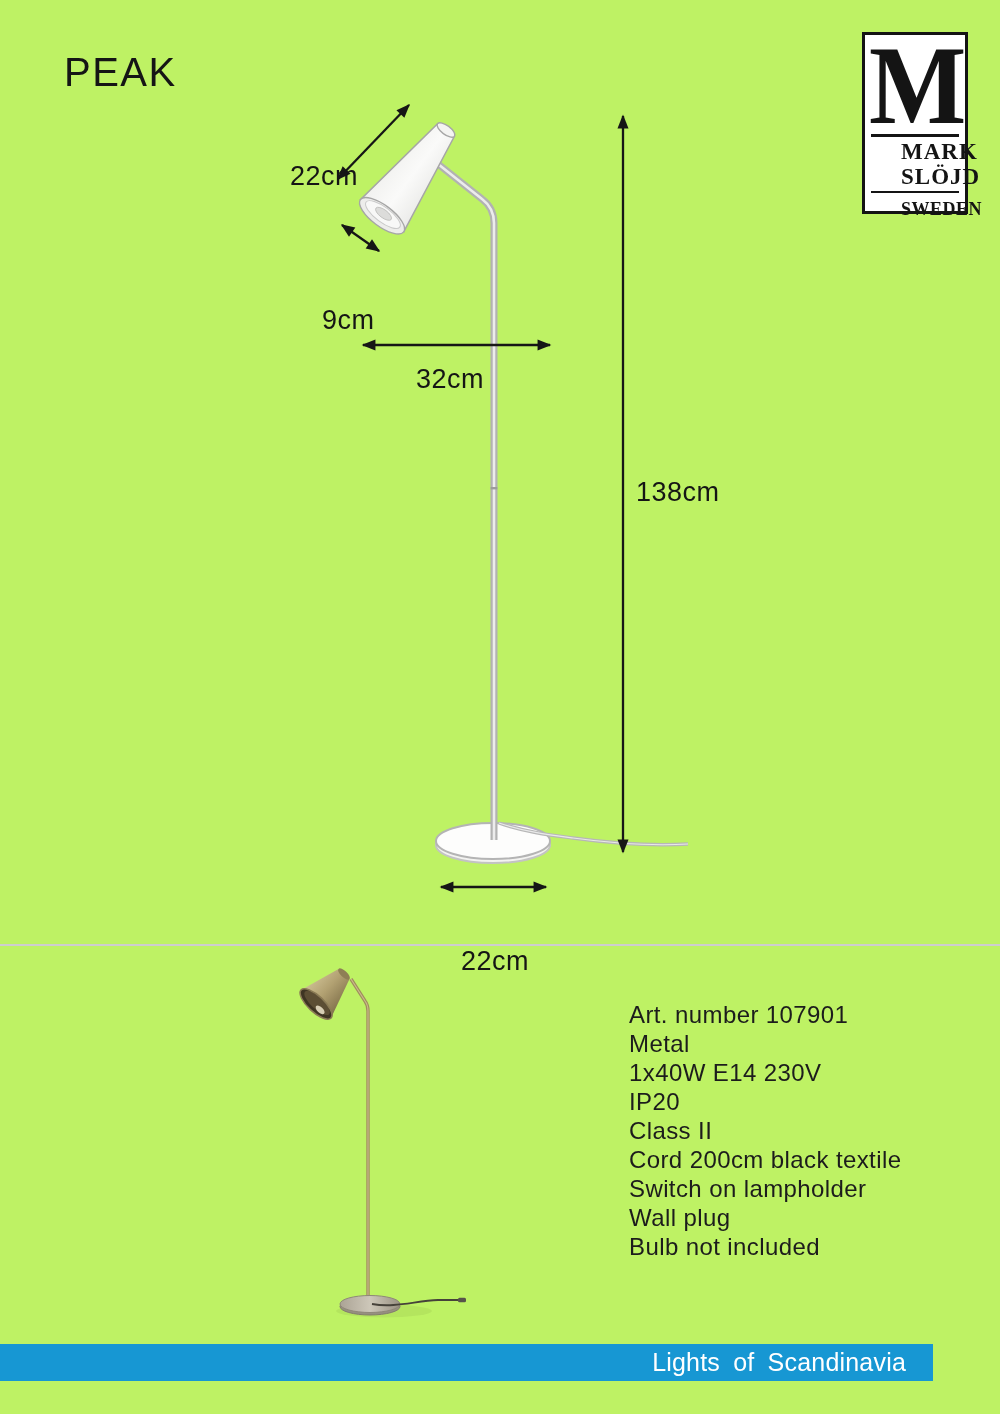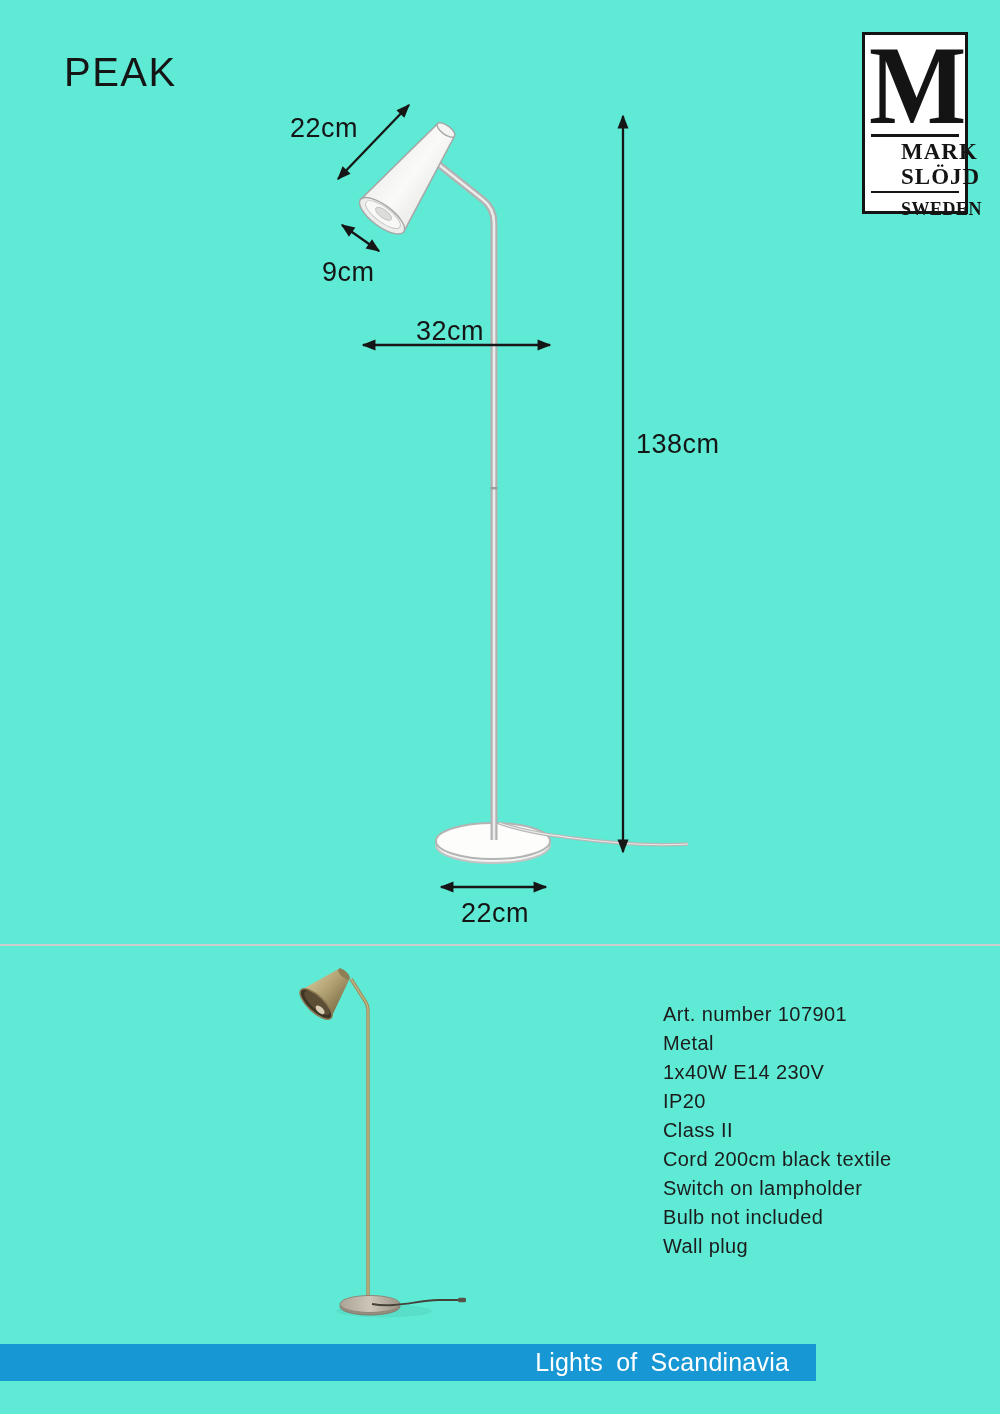--- a/index.html
+++ b/index.html
@@ -1,17 +1,17 @@
 <!DOCTYPE html>
 <html><head>
 <meta charset="utf-8">
 <style>
   html,body { margin:0; padding:0; background:#fff; }
   .page {
-    position:relative; width:1000px; height:1414px; background:#5eead4;
+    position:relative; width:1000px; height:1414px; background:#bef264;
     font-family:"Liberation Sans", sans-serif; overflow:hidden; color:#161616;
   }
   .title {
     position:absolute; left:64px; top:50px;
     font-size:40px; letter-spacing:1.5px; color:#151515; font-weight:400;
   }
   
   .logo {
     position:absolute; left:862px; top:32px; width:100px; height:176px;
     border:3px solid #141414; background:#fff; text-align:center;
@@ -19,34 +19,34 @@
   }
   .logo-m {
     font-size:112px; line-height:90px; font-weight:700; margin-top:5px;
     transform:scaleX(0.92); transform-origin:center;
   }
   .logo-rule { height:2.5px; background:#141414; margin:4px 6px 2px 6px; }
   .logo-rule.lower { margin-top:2px; }
   .logo-word { font-size:23px; font-weight:700; line-height:25px; letter-spacing:1px;padding-left:36px; }
   .logo-word.small { font-size:18px; line-height:21px; letter-spacing:0.5px;margin-top:6px; }
   
-  .dim { position:absolute; font-size:27px; line-height:30px; color:#151515; letter-spacing:0.5px; }
+  .dim { position:absolute; font-size:27px; line-height:30px; color:#151515; letter-spacing:0.5px;margin-top:48px; }
   .dim-shade-length { left:290px; top:113px; }
   .dim-shade-width  { left:322px; top:257px; }
   .dim-depth        { left:416px; top:316px; }
   .dim-height       { left:636px; top:429px; }
   .dim-base-width   { left:461px; top:898px; }
   
   .svg-abs { position:absolute; }
   .divider { position:absolute; left:0; top:944px; width:1000px; height:2px; background:#cdcdcd; }
   .specs {
-    position:absolute; left:663px; top:1000px;
-    font-size:20px; line-height:29px; letter-spacing:0.4px; color:#1c1c1c;
+    position:absolute; left:629px; top:1000px;
+    font-size:24px; line-height:29px; letter-spacing:0.4px; color:#1c1c1c;
   }
-  .banner { position:absolute; left:0; top:1344px; width:816px; height:37px; background:#1797d3; }
+  .banner { position:absolute; left:0; top:1344px; width:933px; height:37px; background:#1797d3; }
   .banner-text {
     float:right; margin-right:27px; color:#ffffff; font-size:25px; line-height:37px;
     letter-spacing:0.2px; word-spacing:6px;
   }
 </style>
 </head>
 <body>
 
 <div class="page">
 
@@ -161,21 +161,21 @@
   </svg>
 
   <div class="specs">
     <div>Art. number 107901</div>
     <div>Metal</div>
     <div>1x40W E14 230V</div>
     <div>IP20</div>
     <div>Class II</div>
     <div>Cord 200cm black textile</div>
     <div>Switch on lampholder</div>
+    <div>Wall plug</div>
     <div>Bulb not included</div>
-    <div>Wall plug</div>
   </div>
 
   <div class="banner" style="background: rgb(23, 151, 211);">
     <span class="banner-text">Lights of Scandinavia</span>
   </div>
 
 </div>
 
 </body></html>

